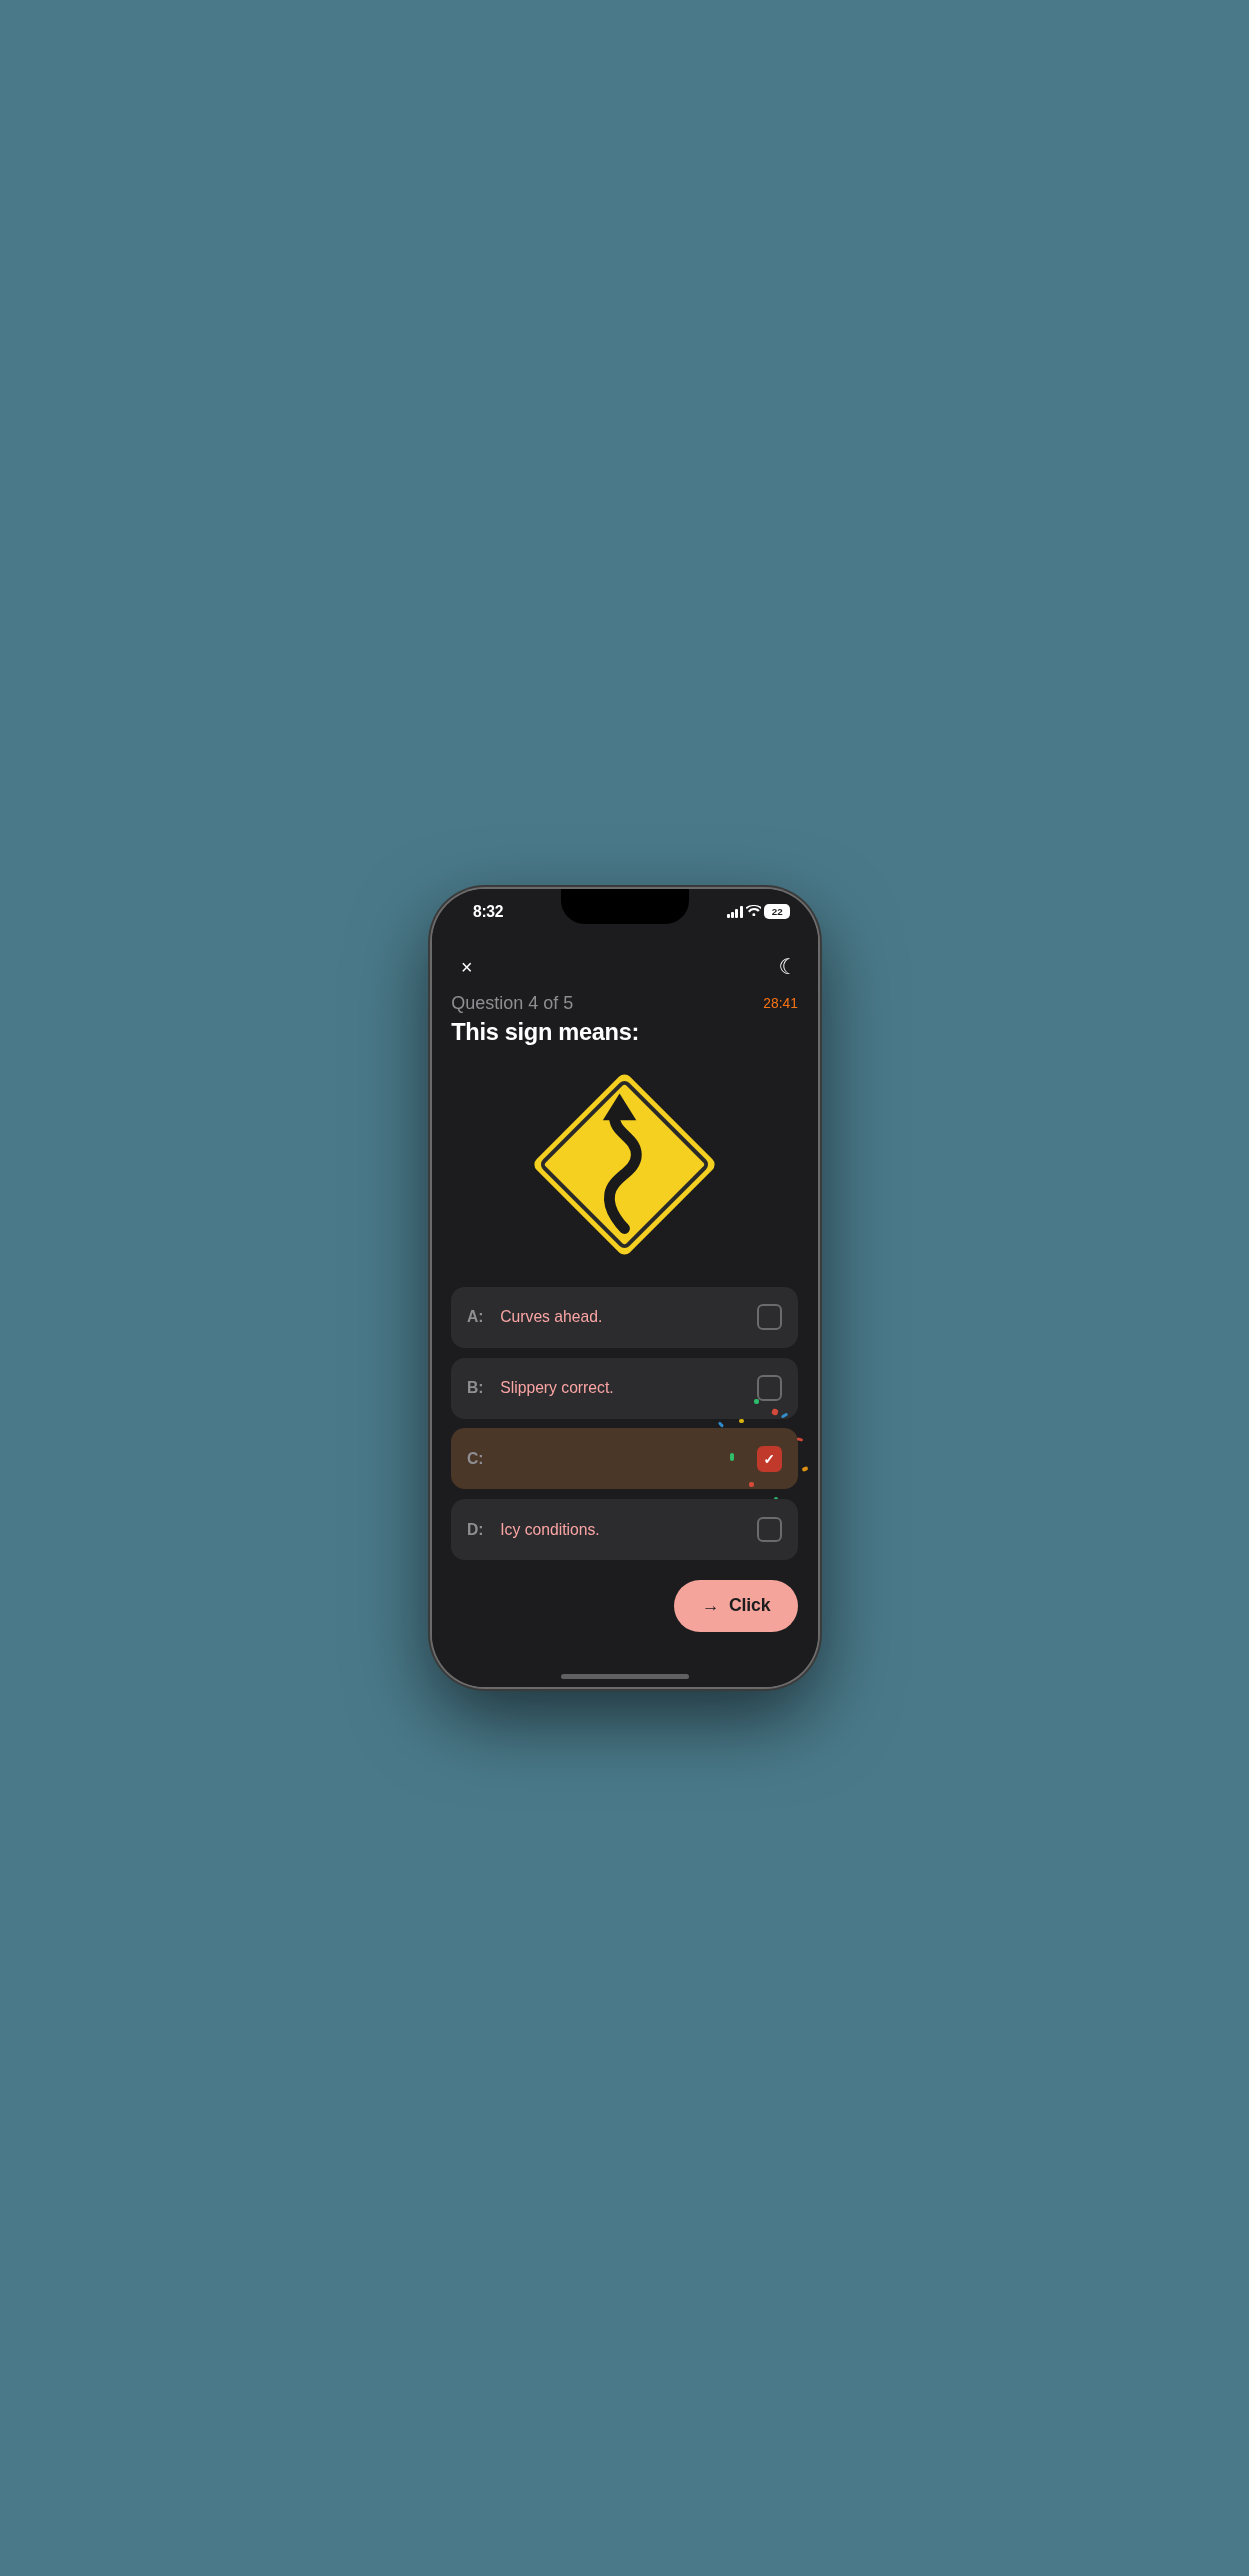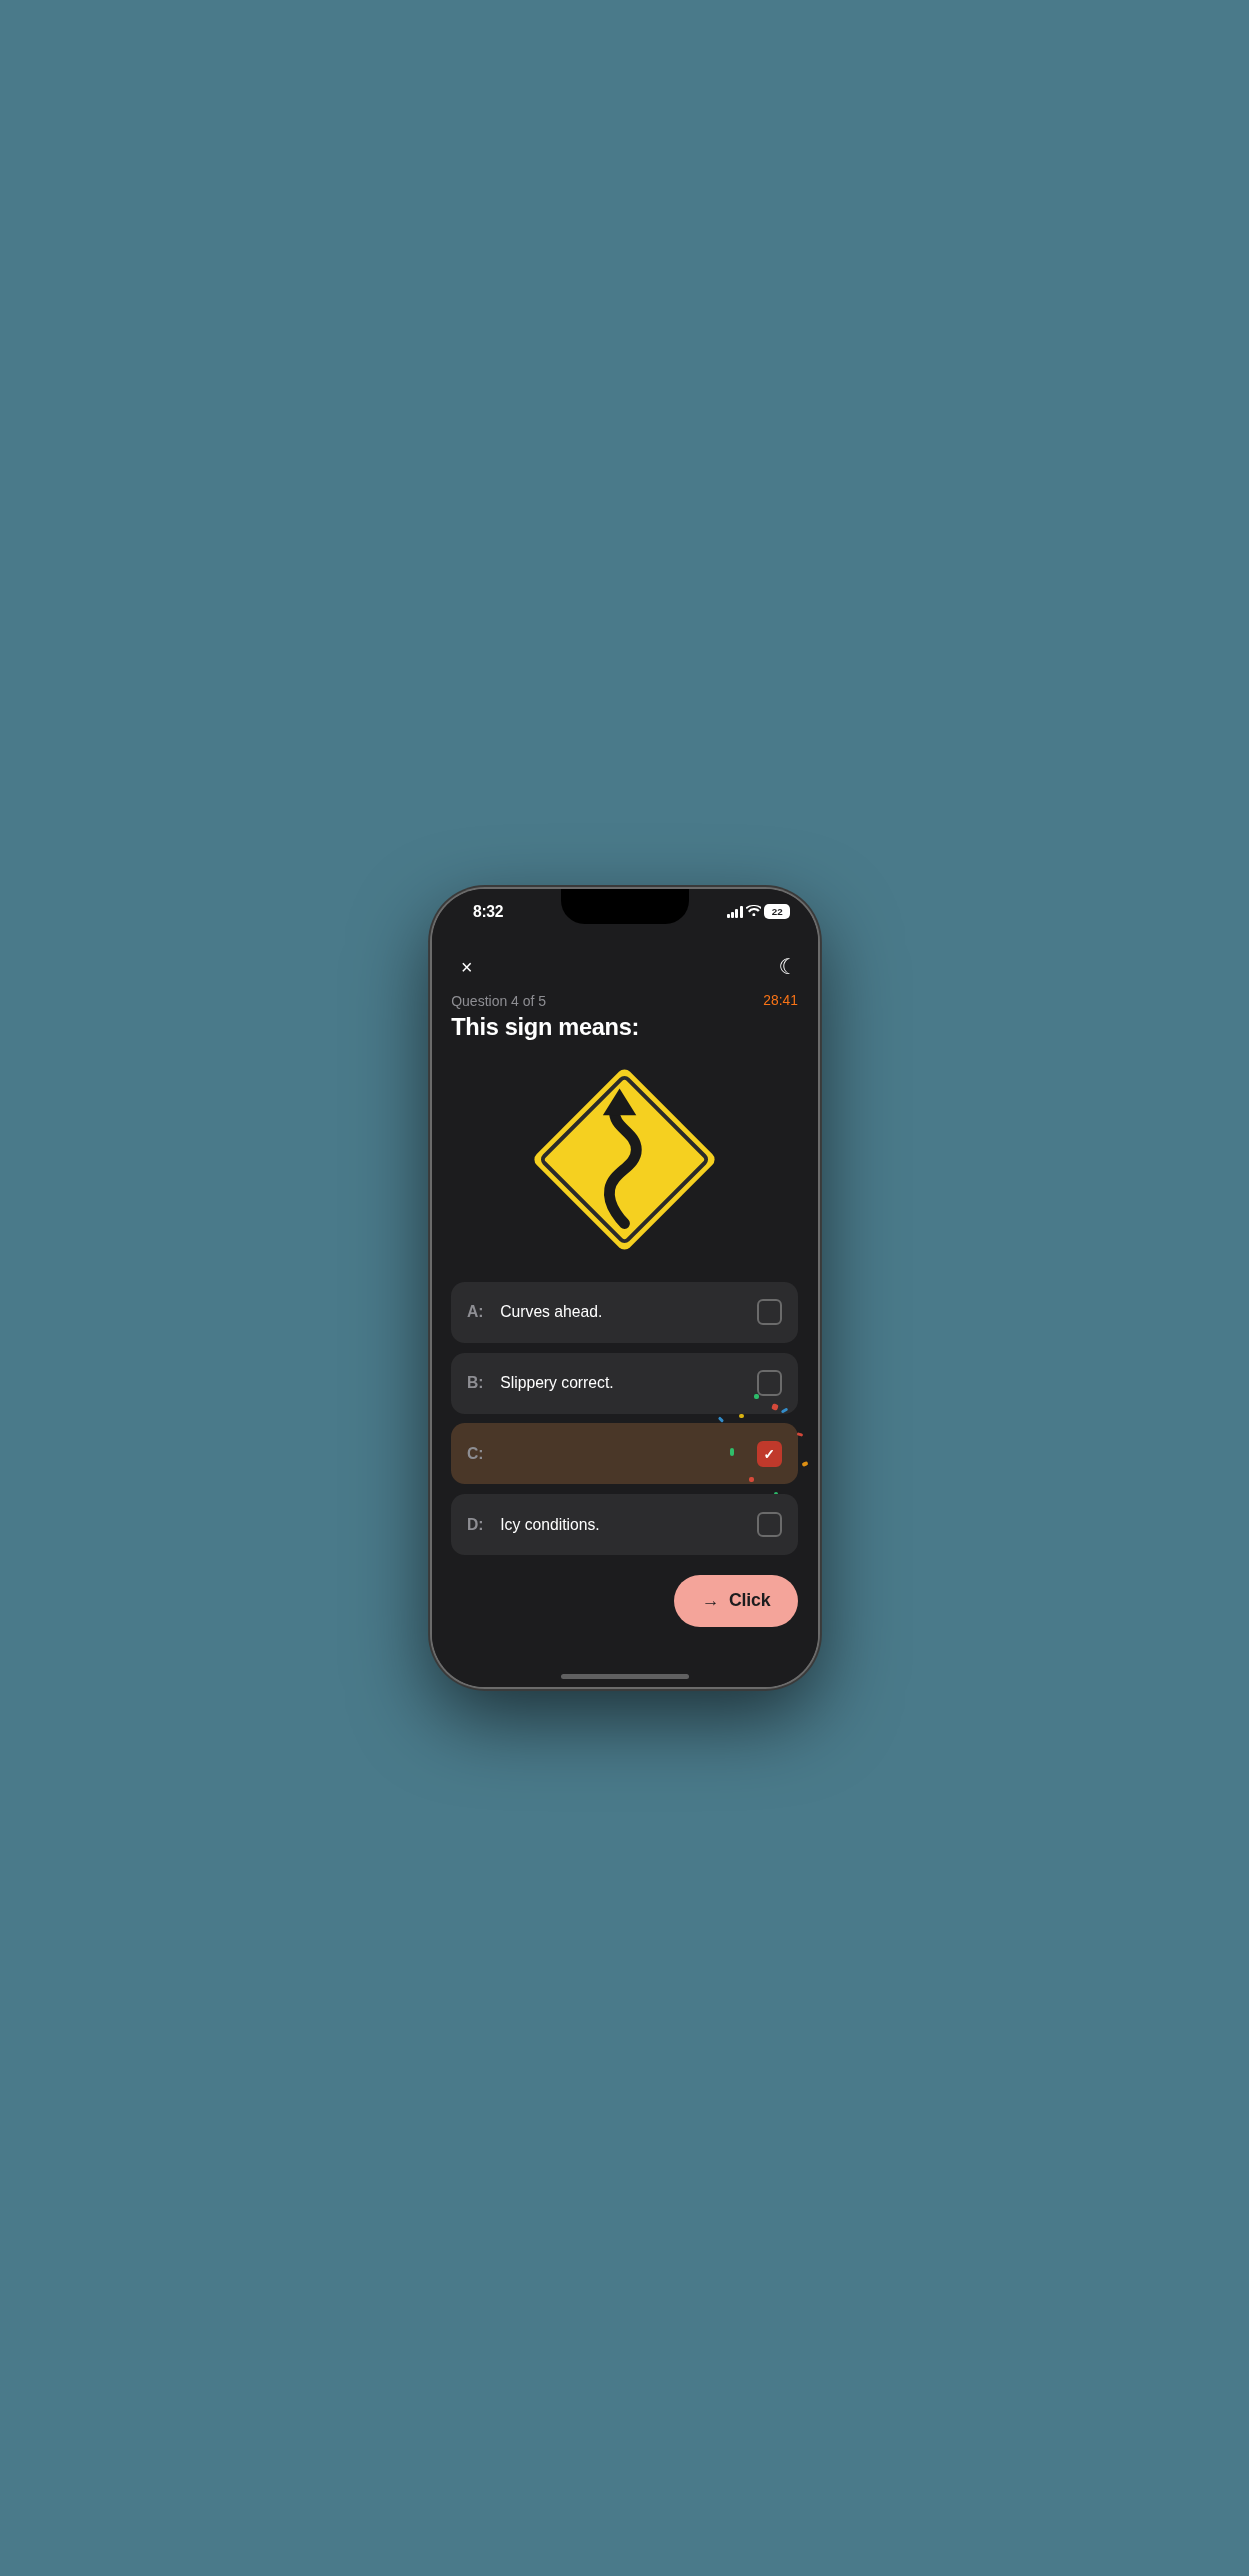--- a/index.html
+++ b/index.html
@@ -146,21 +146,21 @@
     
     .question-info {
       display: flex;
       justify-content: space-between;
       align-items: center;
       margin-bottom: 5.9px;
     }
 
     .question-count {
       color: #8e8e93;
-      font-size: 14px;
+      font-size: 18px;
     }
 
     .timer {
       color: #f97316;
       font-size: 13.8px;
       font-weight: 500;
     }
 
     .question-title {
       color: #fff;
@@ -208,21 +208,21 @@
     }
 
     .answer-label {
       color: #8e8e93;
       font-size: 15.7px;
       font-weight: 600;
       min-width: 21.6px;
     }
 
     .answer-text {
-      color: #ffffff;
+      color: #fca5a5;
       font-size: 15.7px;
       font-weight: 500;
       margin-top: 37px;
     }
 
     .answer-sub {
       color: #c8845a;
       font-size: 13.8px;
       margin-top: 5.9px;
       line-height: 1.4;

